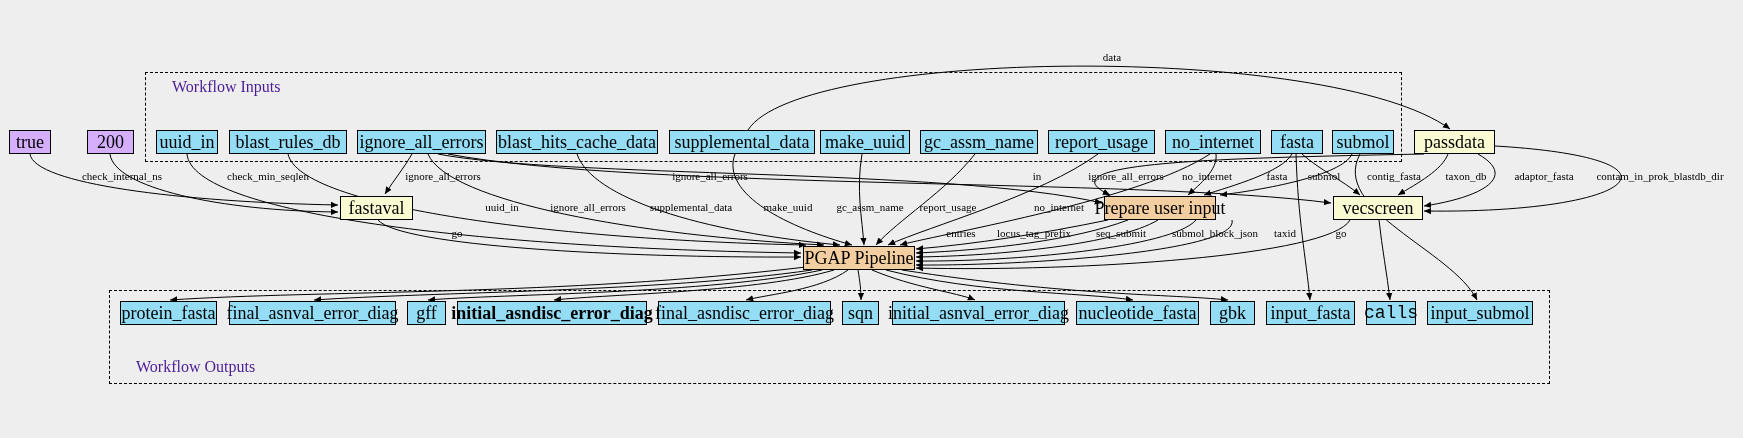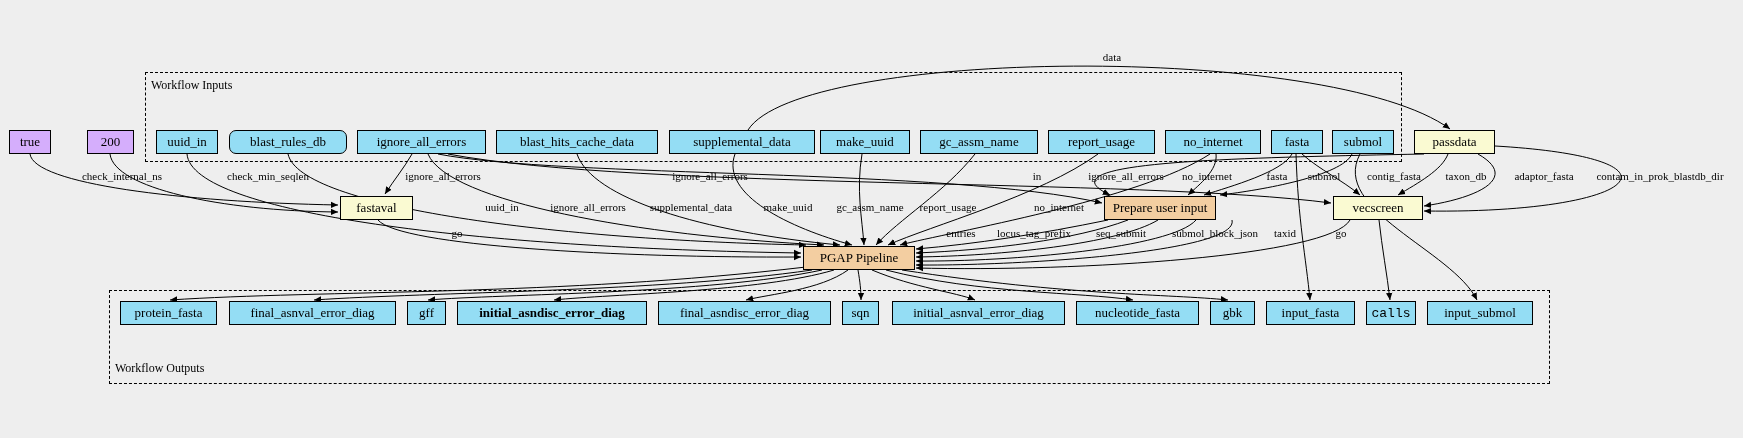--- a/index.html
+++ b/index.html
@@ -1,24 +1,24 @@
 <!DOCTYPE html>
 <html><head>
 <meta charset="utf-8">
 <style>
   html,body{margin:0;padding:0;background:#eeeeee;}
   .canvas{position:relative;width:1743px;height:438px;background:#eeeeee;overflow:hidden;
           font-family:"Liberation Serif",serif;}
   .cluster{position:absolute;border:1px dashed #000;box-sizing:border-box;}
-  .cluster-label{position:absolute;left:5px;font-size:12px;color:#000000;white-space:nowrap;}
+  .cluster-label{position:absolute;left:26px;font-size:16px;color:#4c1d95;white-space:nowrap;}
   .cluster-label.top{top:5px;}
   .cluster-label.bottom{bottom:7px;}
   .node{position:absolute;box-sizing:border-box;border:1px solid #000;height:24px;
         display:flex;align-items:center;justify-content:center;
-        font-size:13px;color:#000;white-space:nowrap;}
+        font-size:18px;color:#000;white-space:nowrap;}
   #edge-layer{position:absolute;left:0;top:0;}
   .edge{fill:none;stroke:#000;stroke-width:1;}
   .edge-label{font-size:11px;fill:#000;text-anchor:middle;font-family:"Liberation Serif",serif;}
 </style>
 </head>
 <body>
 
 <div class="canvas">
   <div id="cluster-layer">
       <div class="cluster" style="left: 145px; top: 72px; width: 1257px; height: 90px;">
@@ -106,21 +106,21 @@
         <text x="1466" y="180" class="edge-label">taxon_db</text>
         <text x="1544" y="180" class="edge-label">adaptor_fasta</text>
         <text x="1660" y="180" class="edge-label">contam_in_prok_blastdb_dir</text>
         <text x="1112" y="61" class="edge-label">data</text>
       </g>
   </svg>
   <div id="node-layer">
       <div class="node" style="left: 9px; top: 130px; width: 42px; background: rgb(213, 174, 252);">true</div>
       <div class="node" style="left: 87px; top: 130px; width: 47px; background: rgb(213, 174, 252);">200</div>
       <div class="node" style="left: 156px; top: 130px; width: 62px; background: rgb(148, 221, 244);">uuid_in</div>
-      <div class="node" style="left: 229px; top: 130px; width: 118px; background: rgb(148, 221, 244); border-radius: 7px;">blast_rules_db</div>
+      <div class="node" style="left: 229px; top: 130px; width: 118px; background: rgb(148, 221, 244);">blast_rules_db</div>
       <div class="node" style="left: 357px; top: 130px; width: 129px; background: rgb(148, 221, 244);">ignore_all_errors</div>
       <div class="node" style="left: 496px; top: 130px; width: 162px; background: rgb(148, 221, 244);">blast_hits_cache_data</div>
       <div class="node" style="left: 669px; top: 130px; width: 146px; background: rgb(148, 221, 244);">supplemental_data</div>
       <div class="node" style="left: 820px; top: 130px; width: 90px; background: rgb(148, 221, 244);">make_uuid</div>
       <div class="node" style="left: 920px; top: 130px; width: 118px; background: rgb(148, 221, 244);">gc_assm_name</div>
       <div class="node" style="left: 1048px; top: 130px; width: 107px; background: rgb(148, 221, 244);">report_usage</div>
       <div class="node" style="left: 1165px; top: 130px; width: 96px; background: rgb(148, 221, 244);">no_internet</div>
       <div class="node" style="left: 1271px; top: 130px; width: 52px; background: rgb(148, 221, 244);">fasta</div>
       <div class="node" style="left: 1332px; top: 130px; width: 62px; background: rgb(148, 221, 244);">submol</div>
       <div class="node" style="left: 1414px; top: 130px; width: 81px; background: rgb(250, 250, 210);">passdata</div>

